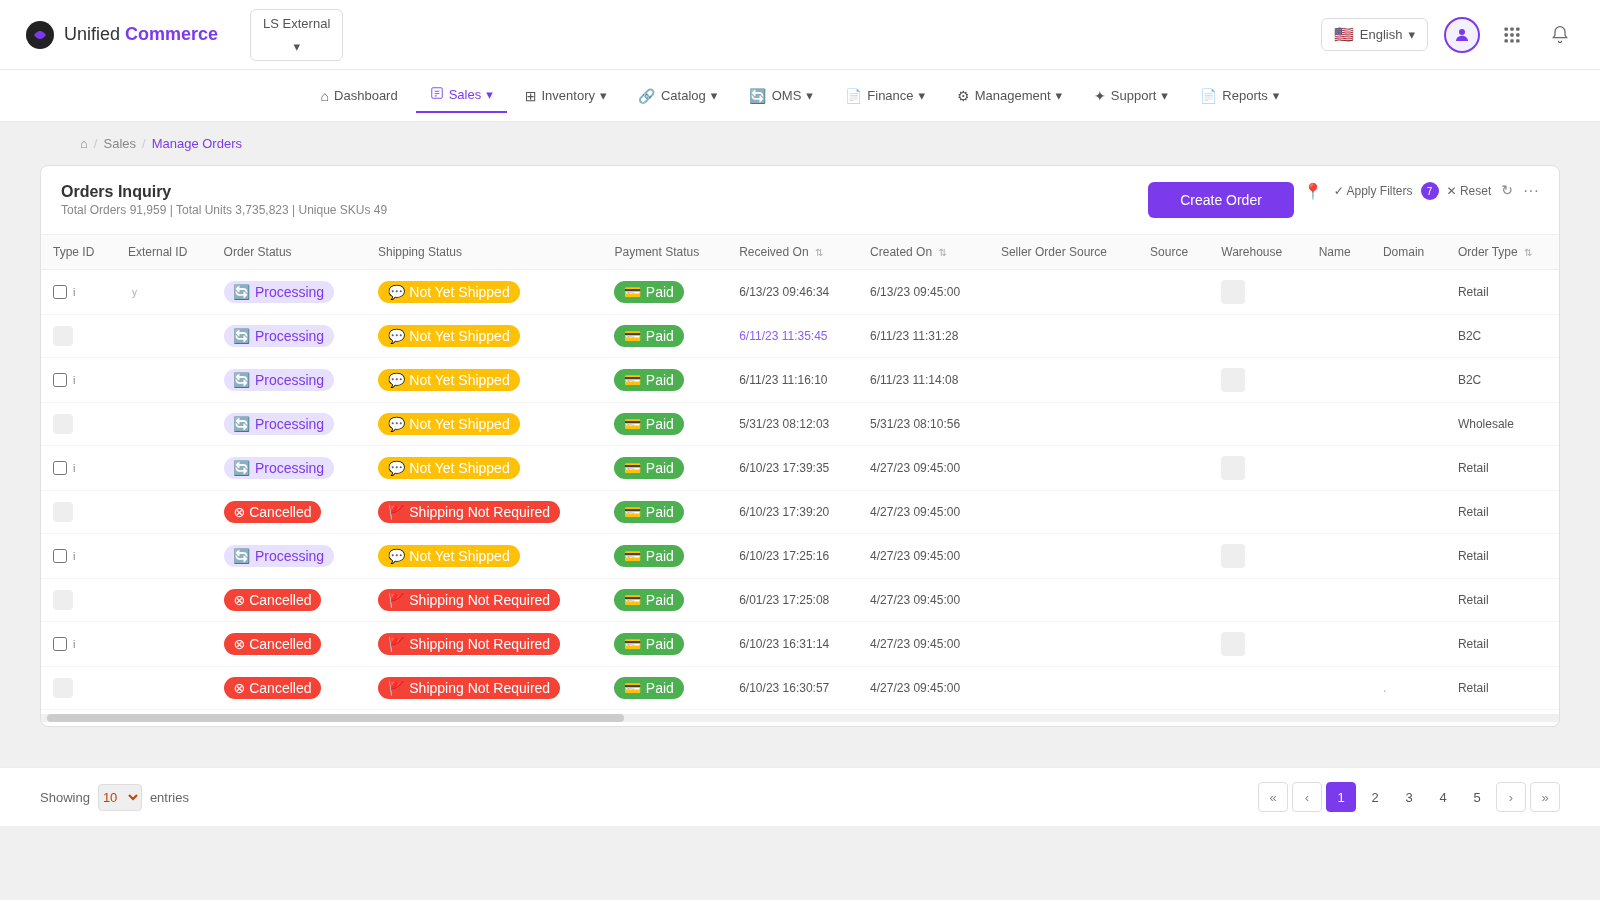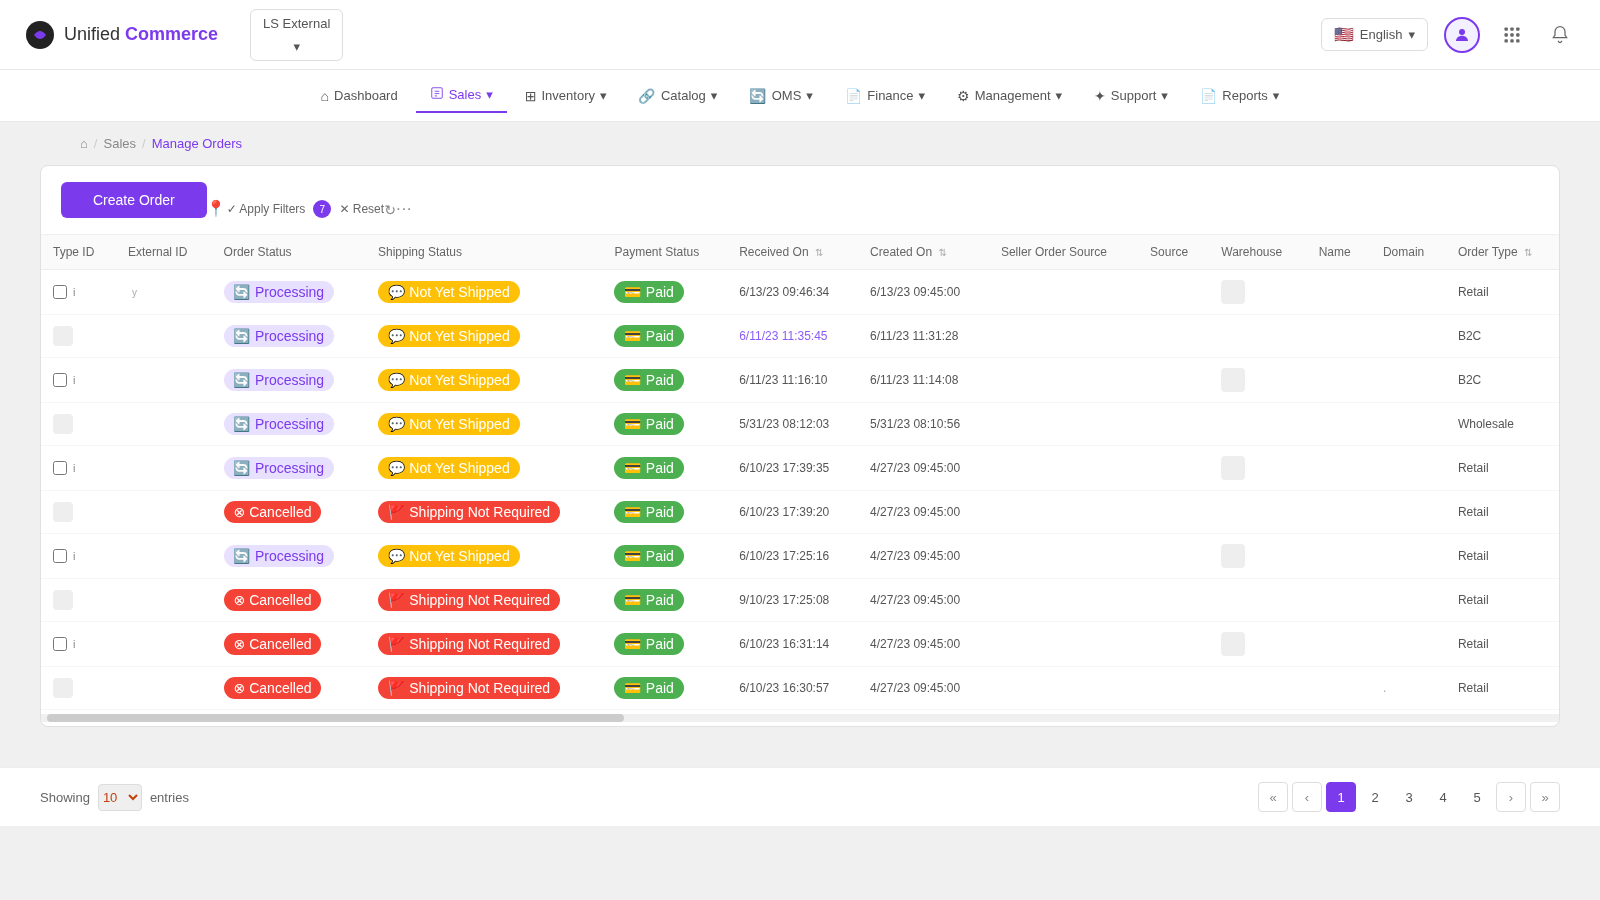--- a/index.html
+++ b/index.html
@@ -162,21 +162,22 @@
       color: #fff;
       border: none;
       border-radius: 6px;
       padding: 10px 32px;
       font-size: 14px;
       cursor: pointer;
       font-weight: 500;
     }
     .header-actions {
       display: flex;
-      align-items: flex-end;
+      align-items: flex-start;
+      gap: 10px;
     }
     .filter-actions {
       display: flex;
       align-items: center;
       gap: 8px;
       font-size: 12px;
       color: #666;
     }
     .filter-actions span { cursor: pointer; }
     .badge-purple {
@@ -414,20 +415,24 @@
   <span class="breadcrumb-sep">/</span>
   <a href="#">Sales</a>
   <span class="breadcrumb-sep">/</span>
   <span class="current">Manage Orders</span>
 </div>
 
 <div class="content-area">
   <div class="orders-card">
 
     <div class="orders-header">
+      <div>
+        <div class="orders-title">Orders Inquiry</div>
+        <div class="orders-meta">Total Orders 91,959 | Total Units 3,735,823 | Unique SKUs 49</div>
+      </div>
       <div class="header-actions">
         <button class="create-order-btn">Create Order</button>
         <span style="font-size:16px;color:#333;">📍</span>
         <div class="filter-actions">
           <span>✓ Apply Filters</span>
           <div class="badge-purple">7</div>
           <span>✕ Reset</span>
         </div>
         <span style="font-size:14px;color:#888;cursor:pointer;">↻</span>
         <span style="font-size:16px;color:#888;cursor:pointer;">···</span>
@@ -642,21 +647,21 @@
               </td>
       <td>
         <div style="display:flex;align-items:center;gap:4px;">
           <span style="font-size:11px;color:#999;"></span>
 
         </div>
       </td>
       <td><span class="badge badge-cancelled">⊗ Cancelled</span></td>
       <td><span class="badge badge-shipping-not-req">🚩 Shipping Not Required</span></td>
       <td><span class="badge badge-paid">💳 Paid</span></td>
-      <td style="color:#555;">9/10/23 17:25:08</td>
+      <td style="color:#555;">6/01/23 17:25:08</td>
       <td style="color:#555;">4/27/23 09:45:00</td>
       <td></td>
       <td></td>
       <td></td>
       <td></td>
       <td></td>
       <td style="color:#555;">Retail</td>
     </tr>
             <tr>
       <td>

